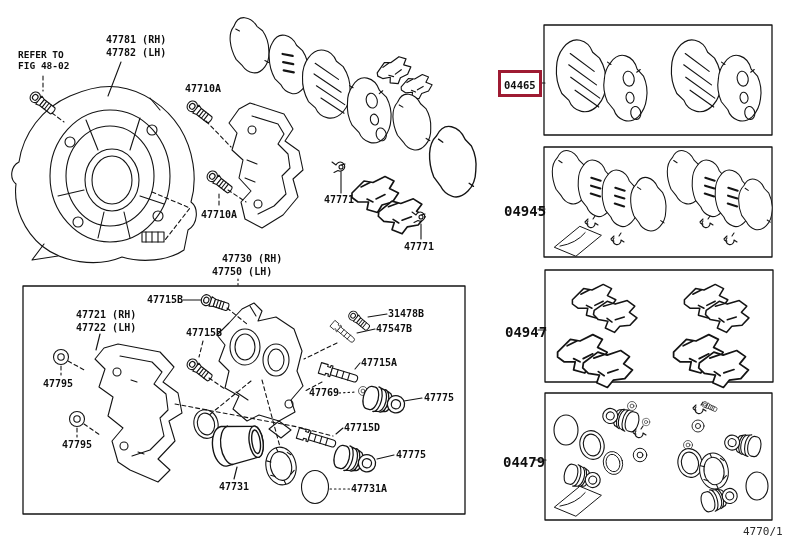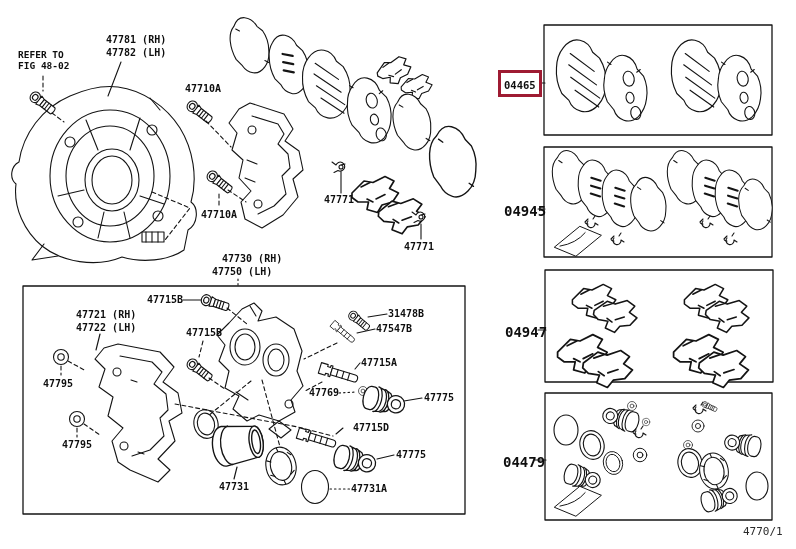--- a/index.html
+++ b/index.html
@@ -327,21 +327,21 @@
   <div class="lbl" style="left:76px;top:322px;">47722 (LH)</div>
   <div class="lbl" style="left:147px;top:294px;">47715B</div>
   <div class="lbl" style="left:186px;top:327px;">47715B</div>
   <div class="lbl" style="left:43px;top:378px;">47795</div>
   <div class="lbl" style="left:62px;top:439px;">47795</div>
   <div class="lbl" style="left:388px;top:308px;text-align:center;">31478B</div>
   <div class="lbl" style="left:376px;top:323px;">47547B</div>
   <div class="lbl" style="left:361px;top:357px;">47715A</div>
   <div class="lbl" style="left:309px;top:387px;">47769</div>
   <div class="lbl" style="left:424px;top:392px;">47775</div>
-  <div class="lbl" style="left:344px;top:422px;margin-left:9px;">47715D</div>
+  <div class="lbl" style="left:344px;top:422px;">47715D</div>
   <div class="lbl" style="left:396px;top:449px;">47775</div>
   <div class="lbl" style="left:219px;top:481px;">47731</div>
   <div class="lbl" style="left:351px;top:483px;">47731A</div>
 
   <div class="selbox">
     <span class="inner">04465</span>
   </div>
   <div class="kit" style="left:504px;top:203px;">04945</div>
   <div class="kit" style="left:505px;top:324px;">04947</div>
   <div class="kit" style="left:503px;top:454px;">04479</div>

